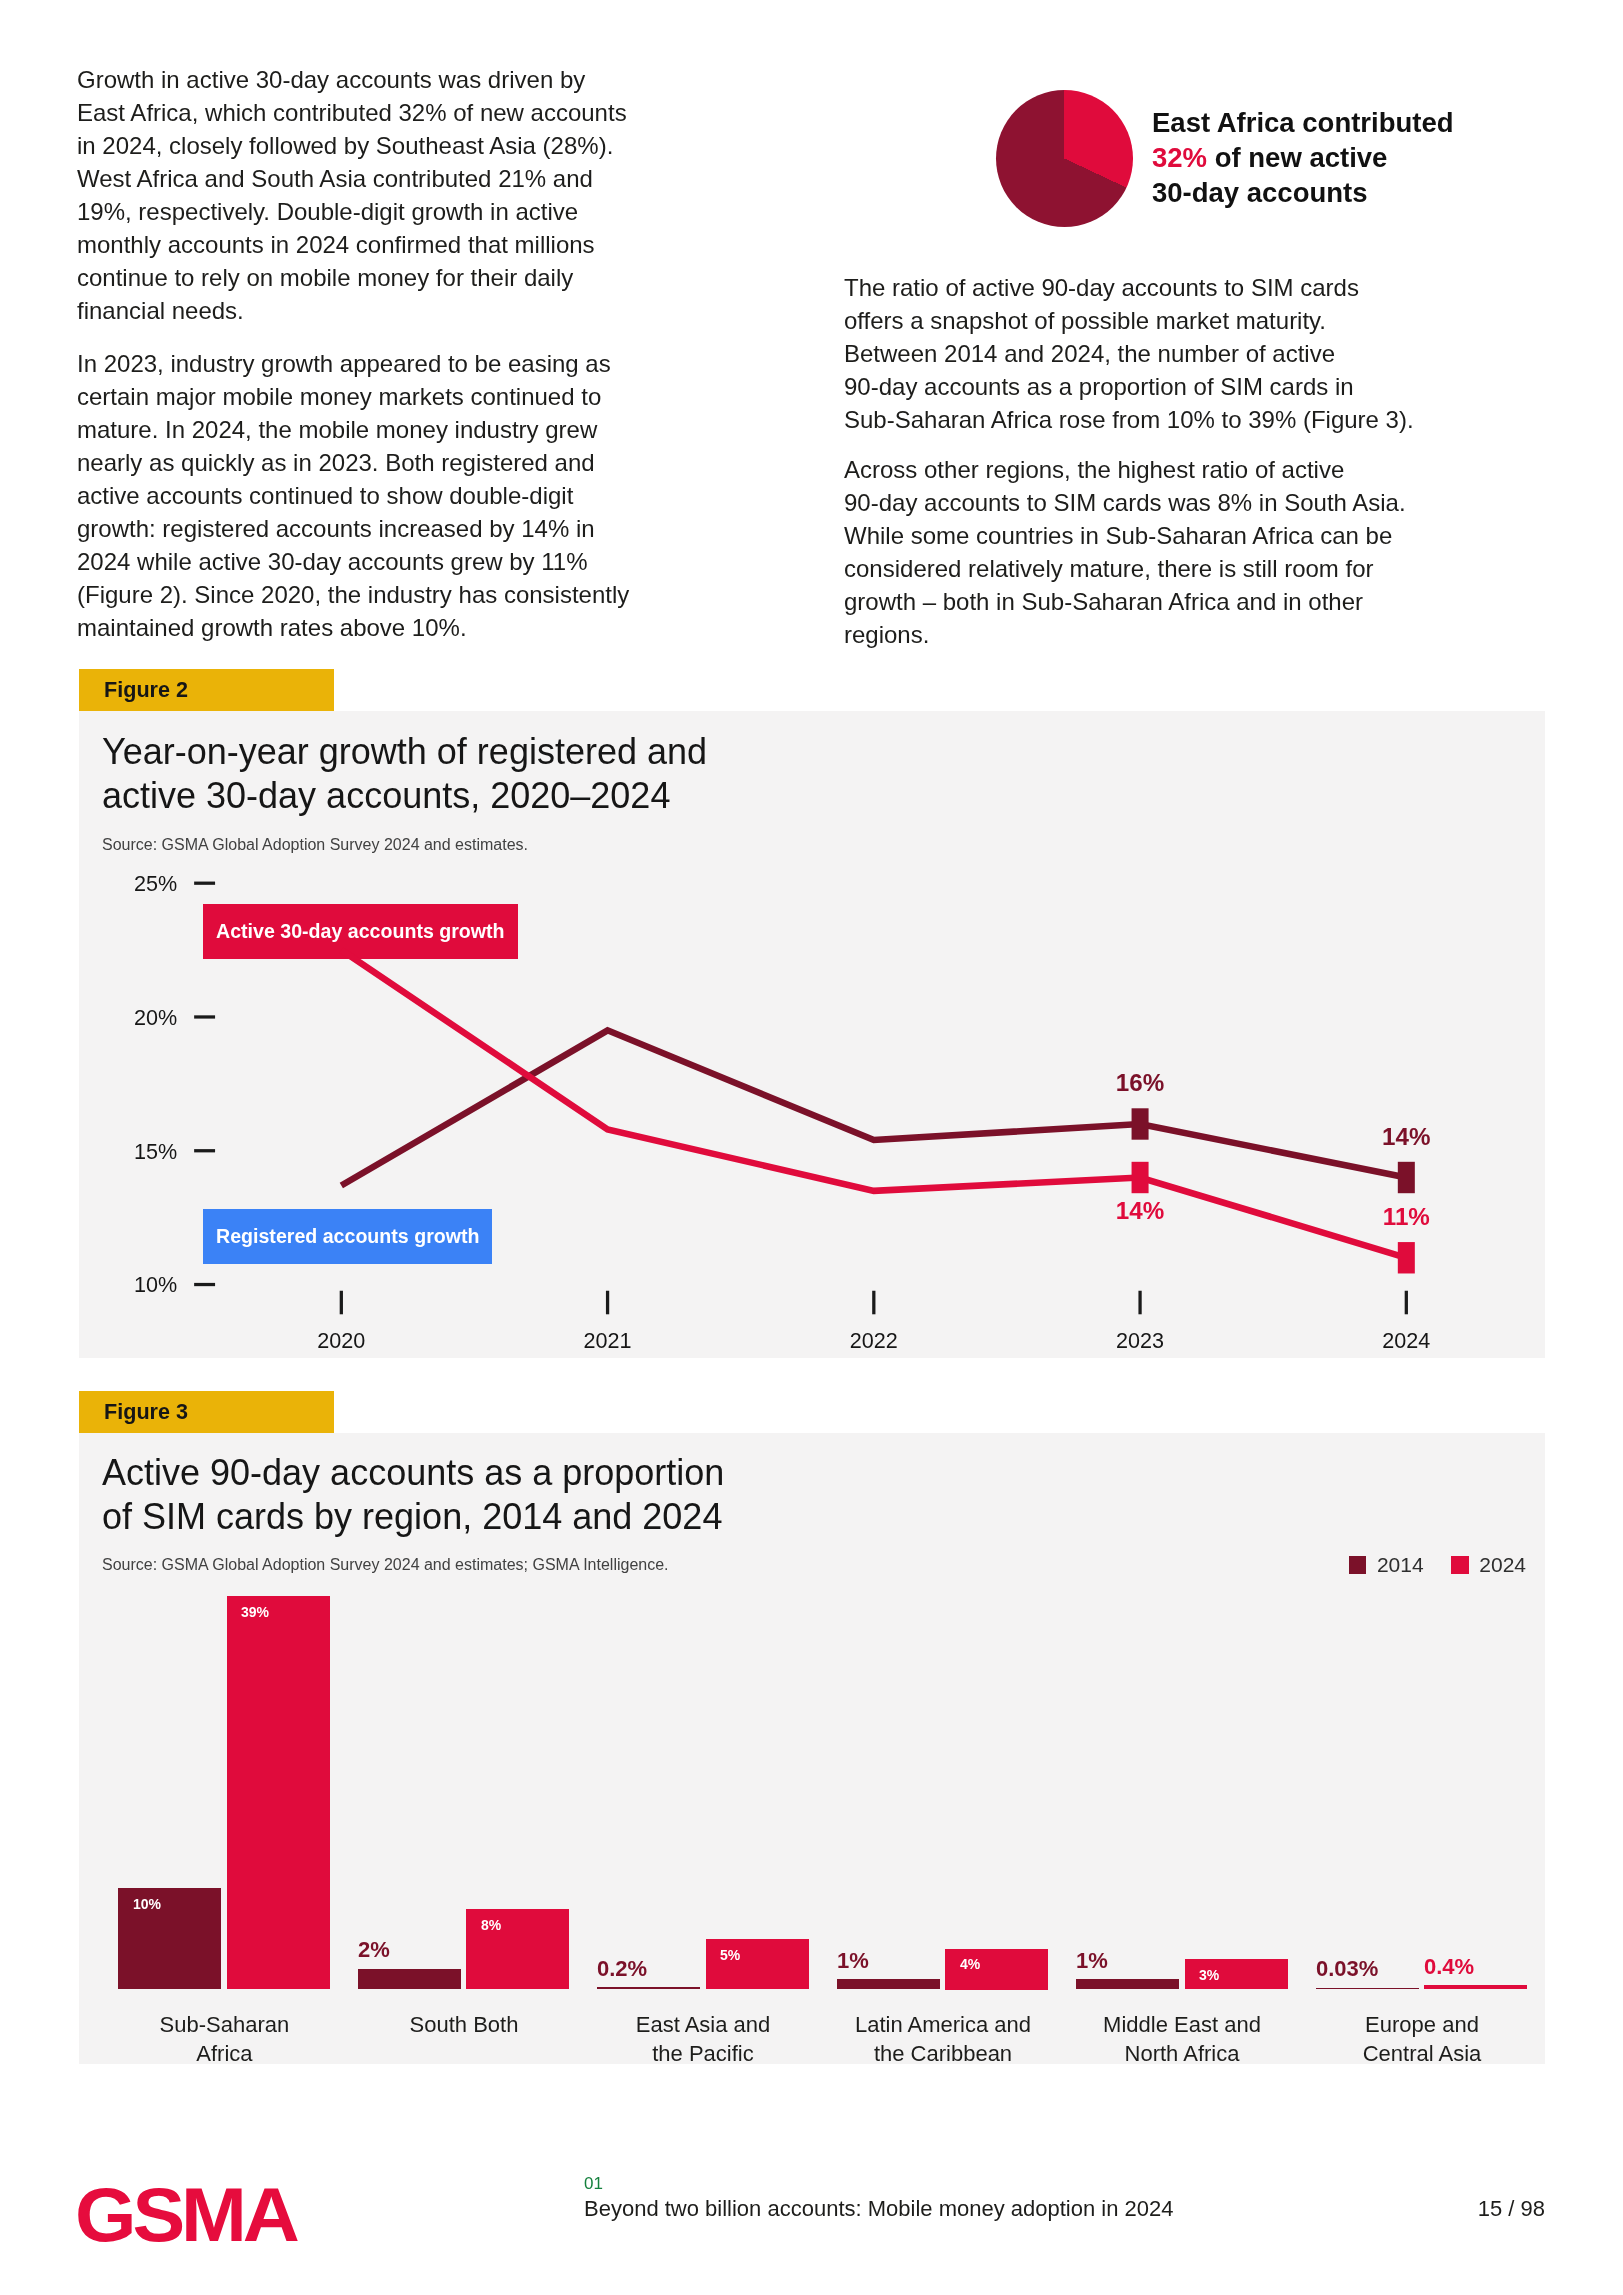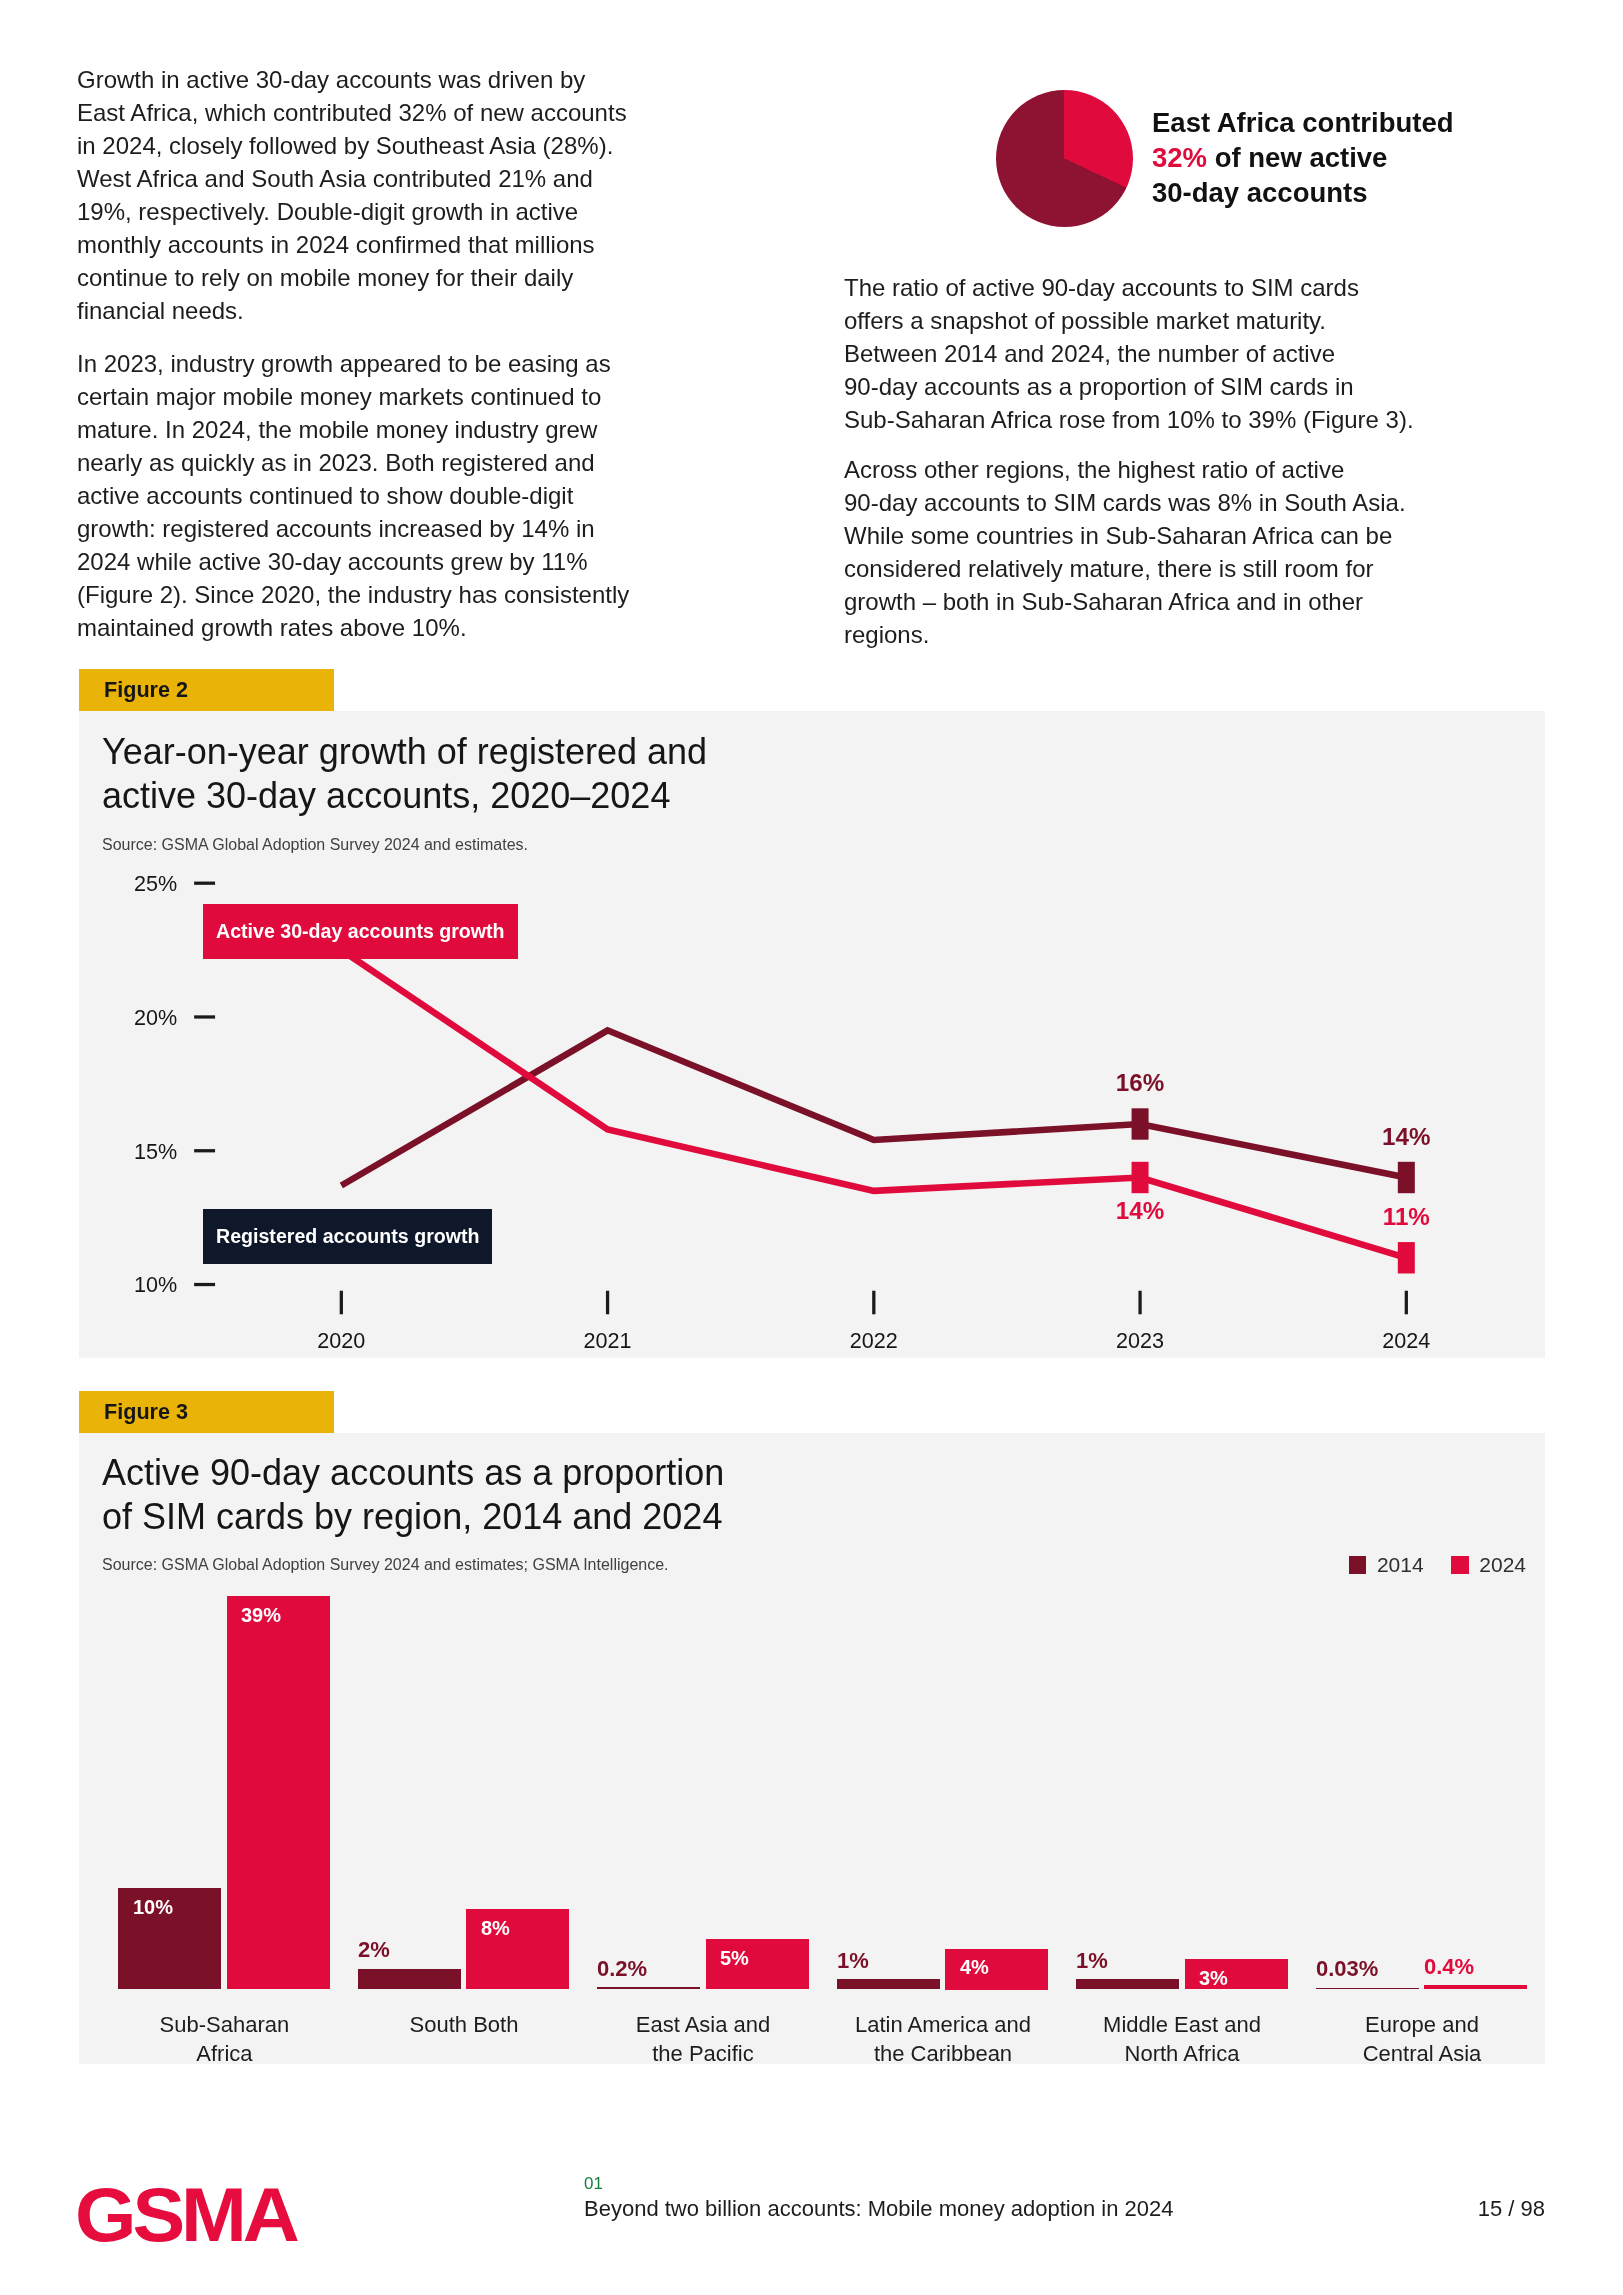--- a/index.html
+++ b/index.html
@@ -16,21 +16,21 @@
   .fig-panel{position:absolute;left:79px;width:1466px;background:#f4f3f3;}
   .fig-title{position:absolute;left:102px;font-size:36px;line-height:44px;font-weight:400;color:#161616;white-space:pre-line;margin:0;}
   .fig-source{position:absolute;left:102px;font-size:16px;color:#414141;margin:0;}
   
   .series-tag{position:absolute;color:#ffffff;font-size:19.6px;font-weight:bold;padding:16px 13px;white-space:nowrap;}
   .axis-label{font-size:33px;fill:#161616;}
   .pt-label{font-size:37px;font-weight:bold;}
   
   #fig3bars{position:absolute;left:79px;top:1590px;width:1466px;height:474px;}
   .bar{position:absolute;}
-  .bar-label-in{position:absolute;color:#fff;font-size:20px;font-weight:bold;}
+  .bar-label-in{position:absolute;color:#fff;font-size:14px;font-weight:bold;}
   .bar-label-out{position:absolute;font-size:22px;font-weight:bold;}
   .bar-cat{position:absolute;width:262px;text-align:center;font-size:22px;line-height:29px;color:#1d1d1b;white-space:pre-line;}
   
   .legend{position:absolute;top:1553px;right:97px;display:flex;align-items:center;gap:10.5px;}
   .legend .sw{width:17.7px;height:17.7px;display:inline-block;}
   .legend .lbl{font-size:21px;color:#2e2e2e;margin-right:17px;}
   .legend .lbl:last-child{margin-right:0;}
   
   .logo{position:absolute;left:75px;top:2171px;font-size:76px;font-weight:bold;letter-spacing:-3.9px;transform:scaleX(1.04);transform-origin:left;}
   .foot-num{position:absolute;left:584px;top:2174px;font-size:17px;font-weight:normal;color:#15803d;}
@@ -81,21 +81,21 @@
 
   <div class="fig-tab" style="left:79px;top:669px;">
     <span>Figure 2</span>
   </div>
   <div class="fig-panel" style="top:711px;height:647px;"></div>
   <p class="fig-title" style="top:730px;">Year-on-year growth of registered and
 active 30-day accounts, 2020–2024</p>
   <p class="fig-source" style="top:836px;">Source: GSMA Global Adoption Survey 2024 and estimates.</p>
 
   <div class="series-tag" id="tag-active" style="left: 203px; top: 904px; background: rgb(224, 11, 60);">Active 30-day accounts growth</div>
-  <div class="series-tag" id="tag-registered" style="left: 203px; top: 1209px; background: #0f172a;">Registered accounts growth</div>
+  <div class="series-tag" id="tag-registered" style="left: 203px; top: 1209px; background: #3b82f6;">Registered accounts growth</div>
 
   <svg id="fig2svg" width="1466" height="495" viewBox="0 0 2241 756" style="position:absolute;left:79px;top:864px;">
       <text x="150" y="41" text-anchor="end" class="axis-label">25%</text>
       <line x1="176" y1="29" x2="208" y2="29" stroke="#1a1a1a" stroke-width="5"></line>
       <text x="150" y="245.5" text-anchor="end" class="axis-label">20%</text>
       <line x1="176" y1="233.5" x2="208" y2="233.5" stroke="#1a1a1a" stroke-width="5"></line>
       <text x="150" y="450" text-anchor="end" class="axis-label">15%</text>
       <line x1="176" y1="438" x2="208" y2="438" stroke="#1a1a1a" stroke-width="5"></line>
       <text x="150" y="654.5" text-anchor="end" class="axis-label">10%</text>
       <line x1="176" y1="642.5" x2="208" y2="642.5" stroke="#1a1a1a" stroke-width="5"></line>

